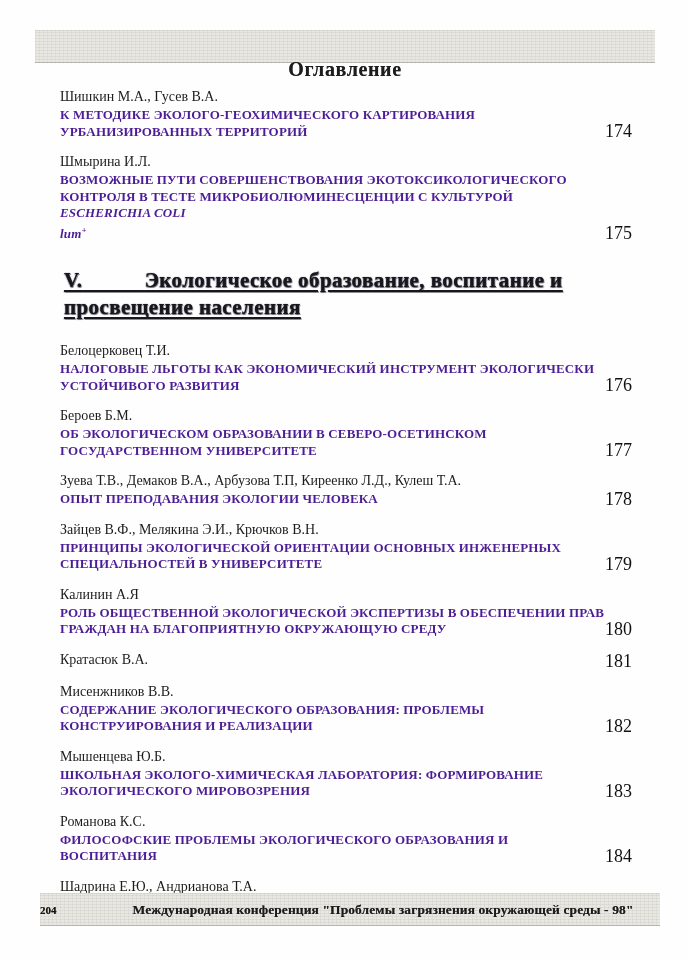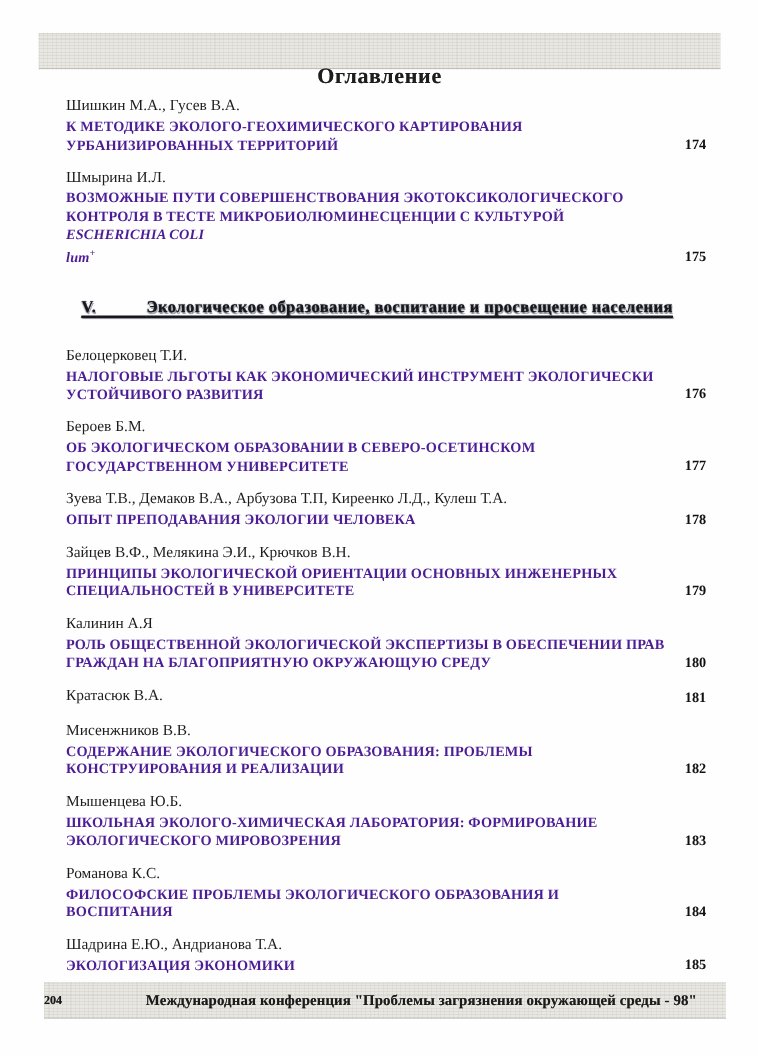--- a/index.html
+++ b/index.html
@@ -32,30 +32,30 @@
   }
   .entry{display:flex;margin-bottom:13px;}
   .entry-text{width:545px;}
   .authors{
     font-size:14px;line-height:17px;margin-bottom:2px;color:#1c1c1c;
   }
   .title{
     font-weight:bold;font-size:13px;line-height:16.5px;letter-spacing:0.15px;color:#4c1d95;
   }
   .pageno{
-    flex:1;text-align:right;align-self:flex-end;
-    font-weight:bold;font-size:13px;line-height:16.5px;color:#101010;
+    flex:1;align-self:flex-end;
+    font-weight:normal;font-size:18px;line-height:16.5px;color:#101010;
     padding-bottom:0.5px;
   }
   .species{font-style:italic;}
   sup{font-size:9px;}
   .section-header{
     width:560px;
-    margin:25px 0 21px 14px;
-    font-weight:bold;font-size:15px;line-height:27px;letter-spacing:0.4px;
+    margin:25px 0 21px 4px;
+    font-weight:bold;font-size:21px;line-height:27px;letter-spacing:0.4px;
     color:#17171c;
     text-decoration:underline;
     text-decoration-thickness:1.5px;
     text-underline-offset:3px;
     text-shadow:0 0 1px rgba(20,20,40,0.85), 1px 1px 0.5px rgba(50,50,70,0.45), -0.5px 0.5px 1px rgba(20,20,40,0.35);
   }
   .footer-band{
     position:absolute;top:893px;left:40px;width:620px;height:33px;
     display:flex;align-items:center;
   }

